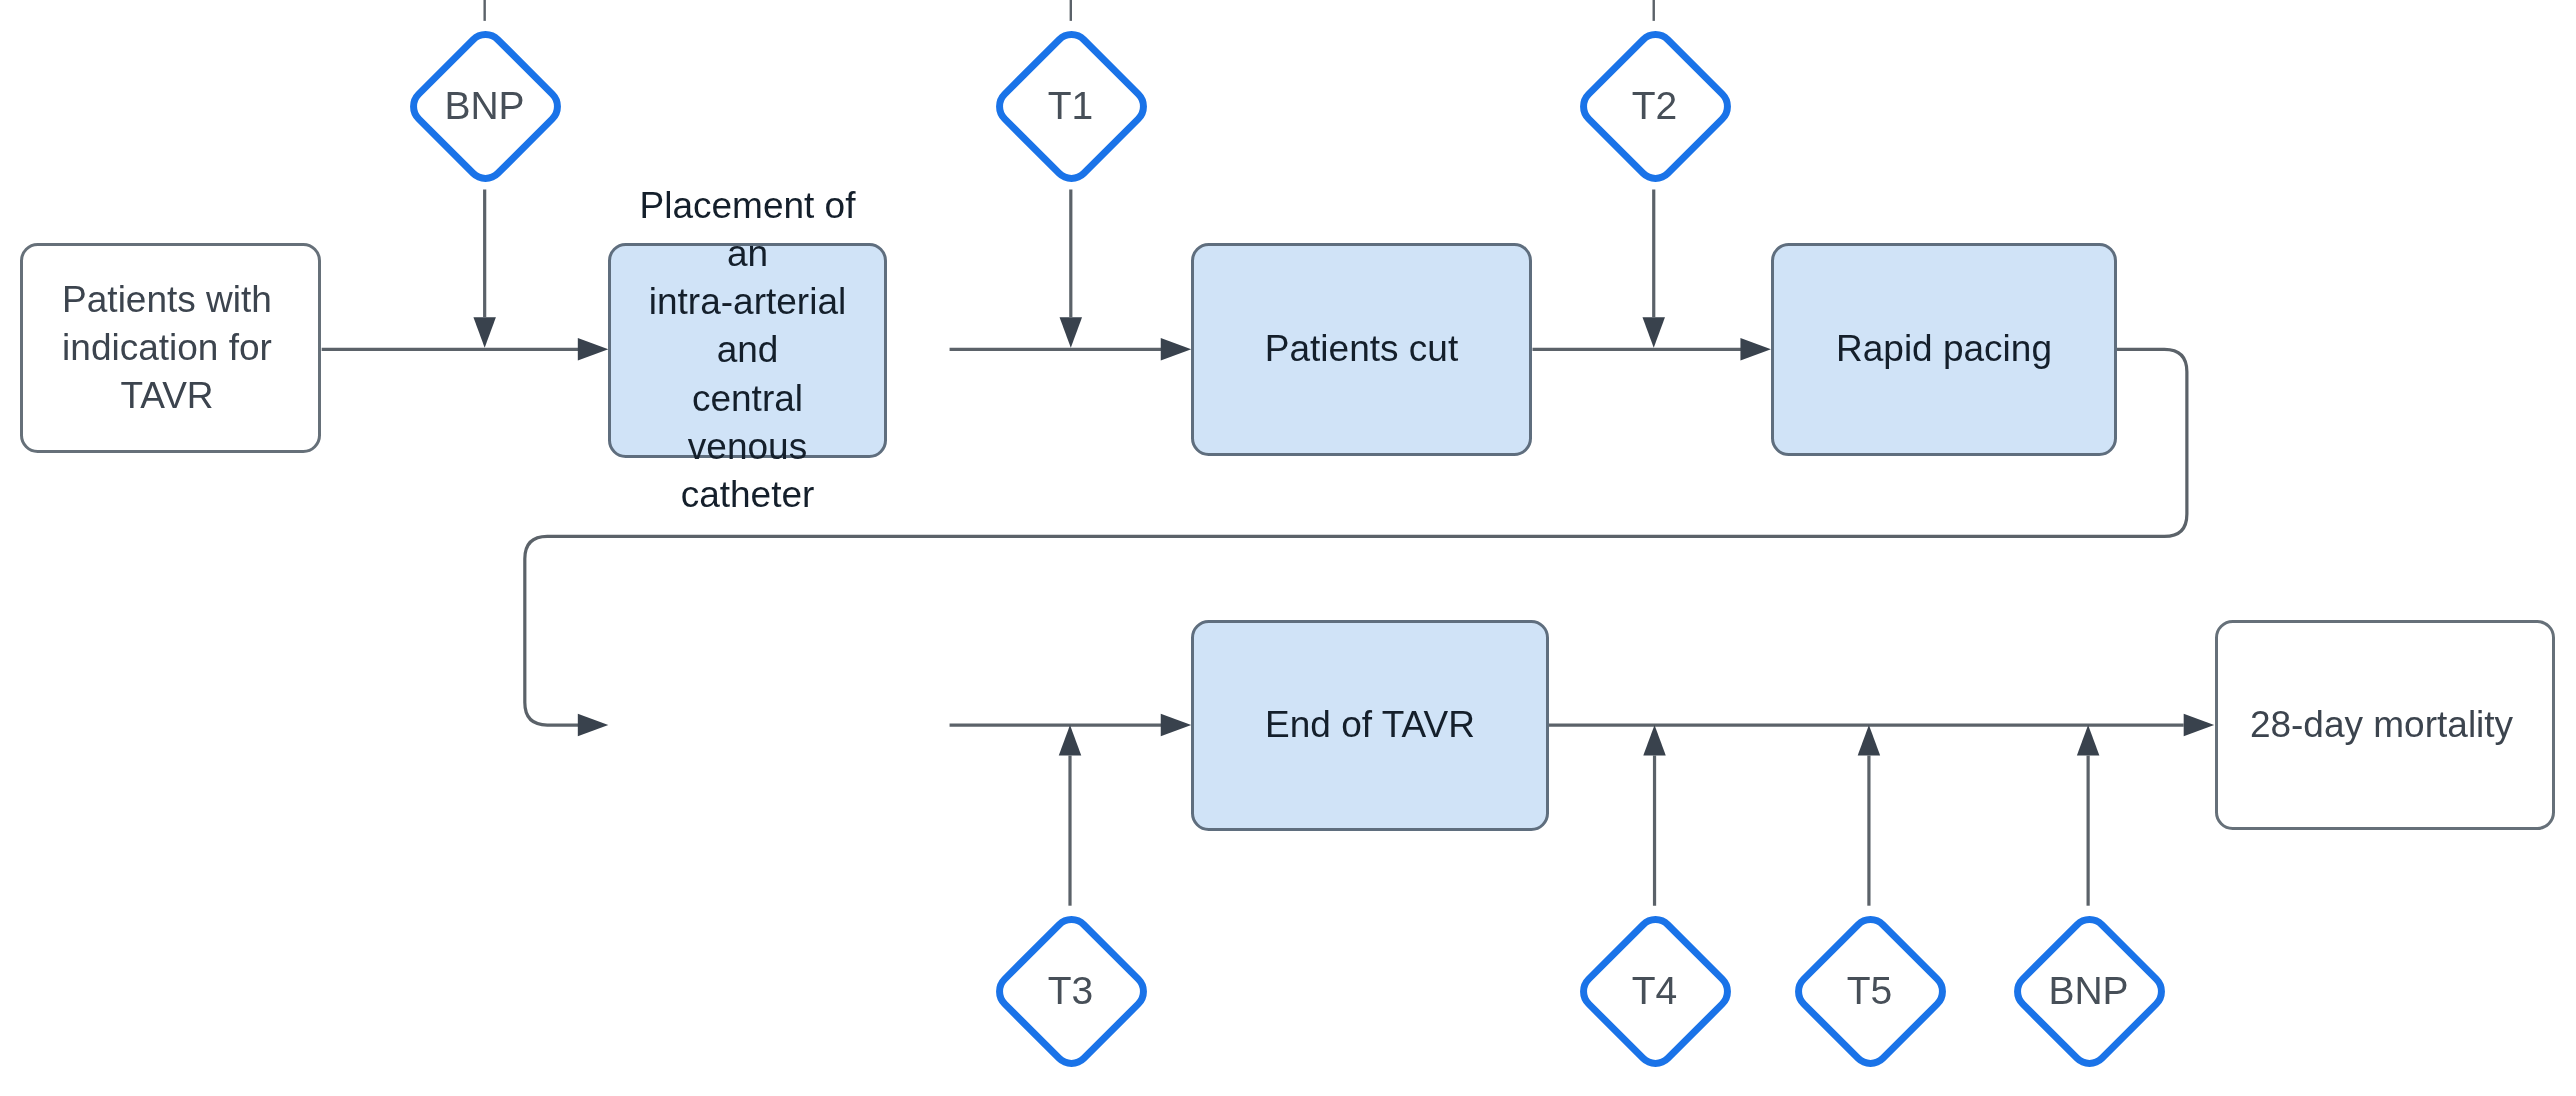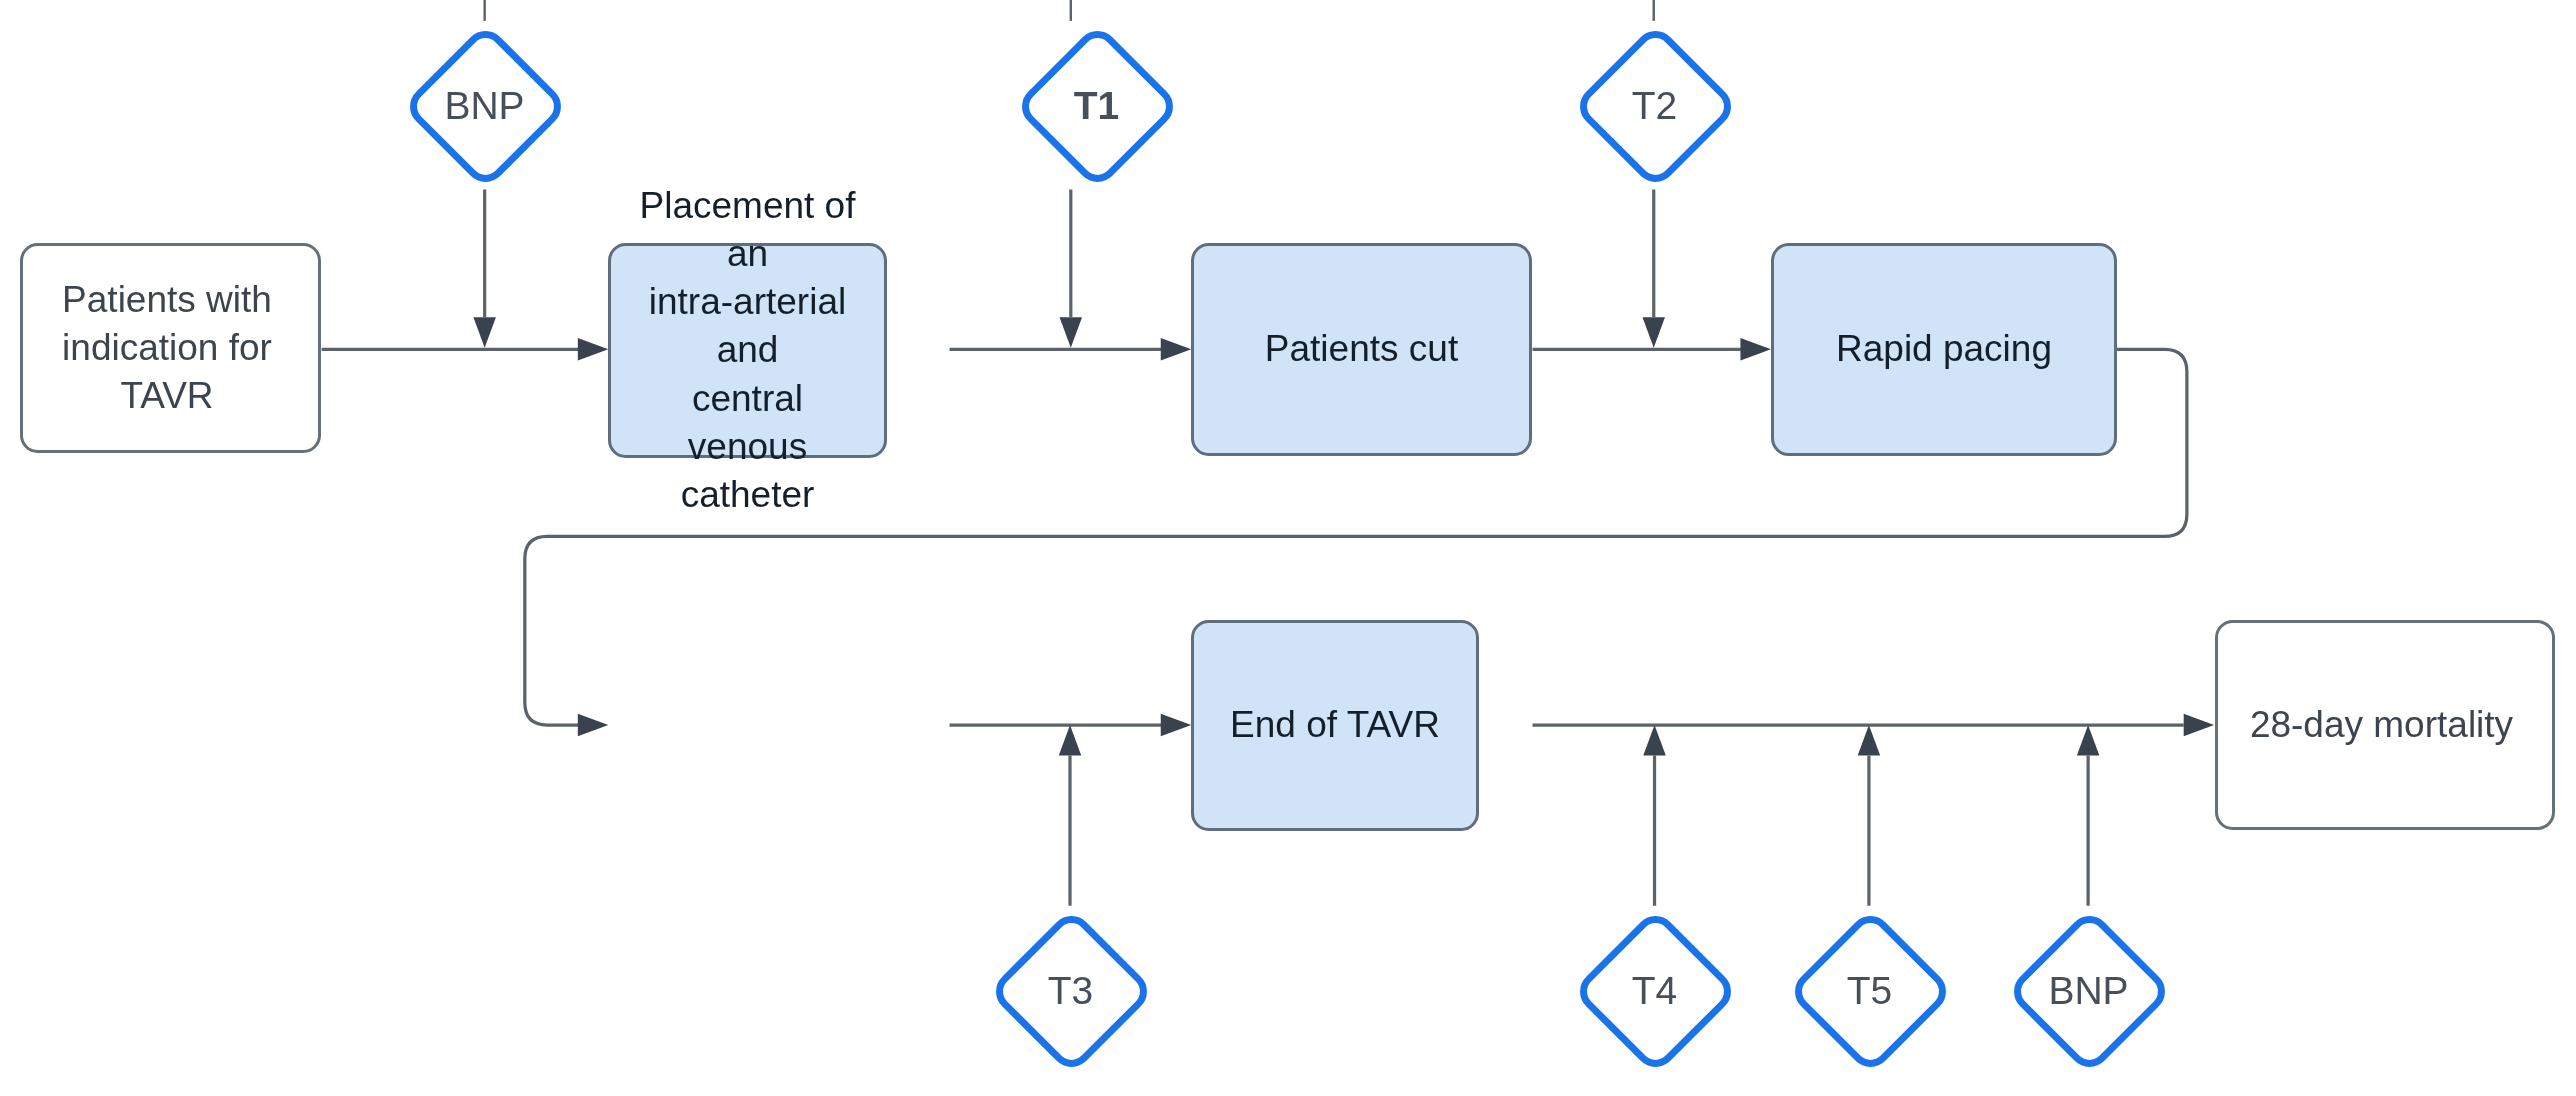--- a/index.html
+++ b/index.html
@@ -163,34 +163,34 @@
 
   <div class="box process" style="left:1191px; top:243px; width:341px; height:213px;">
     <span class="box-label">Patients cut</span>
   </div>
 
   <div class="box process" style="left:1771px; top:243px; width:346px; height:213px;">
     <span class="box-label">Rapid pacing</span>
   </div>
 
 
-  <div class="box process" style="left:1191px; top:620px; width:288px; height:211px;">
+  <div class="box process" style="left:1191px; top:620px; width:358px; height:211px;">
     <span class="box-label">End of TAVR</span>
   </div>
 
   <div class="box terminal" style="left:2215px; top:620px; width:340px; height:210px;">
     <span class="box-label">28-day mortality</span>
   </div>
 
   <div class="diamond" style="left:400px; top:21px;">
     <div class="diamond-shape"></div>
     <span class="diamond-label">BNP</span>
   </div>
 
-  <div class="diamond" style="left:1012px; top:21px;font-weight:bold;">
+  <div class="diamond" style="left:986px; top:21px;">
     <div class="diamond-shape"></div>
     <span class="diamond-label">T1</span>
   </div>
 
   <div class="diamond" style="left:1570px; top:21px;">
     <div class="diamond-shape"></div>
     <span class="diamond-label">T2</span>
   </div>
 
   <div class="diamond" style="left:986px; top:906px;">

